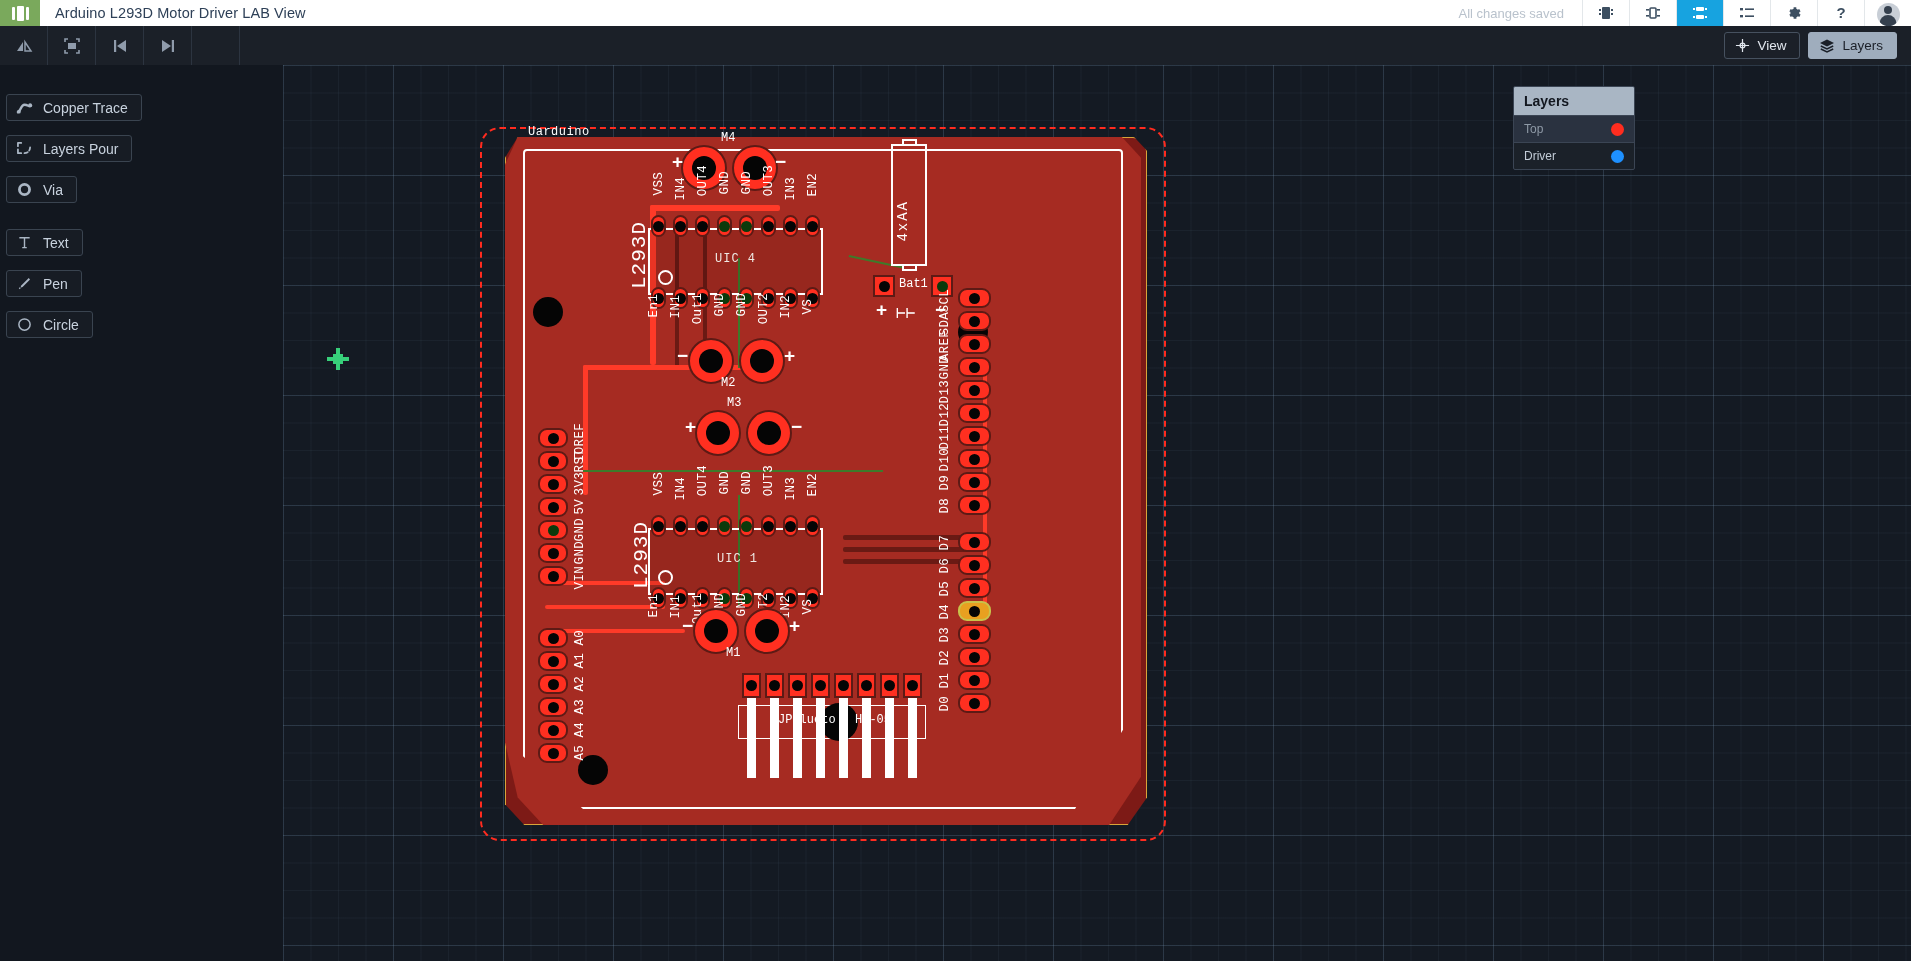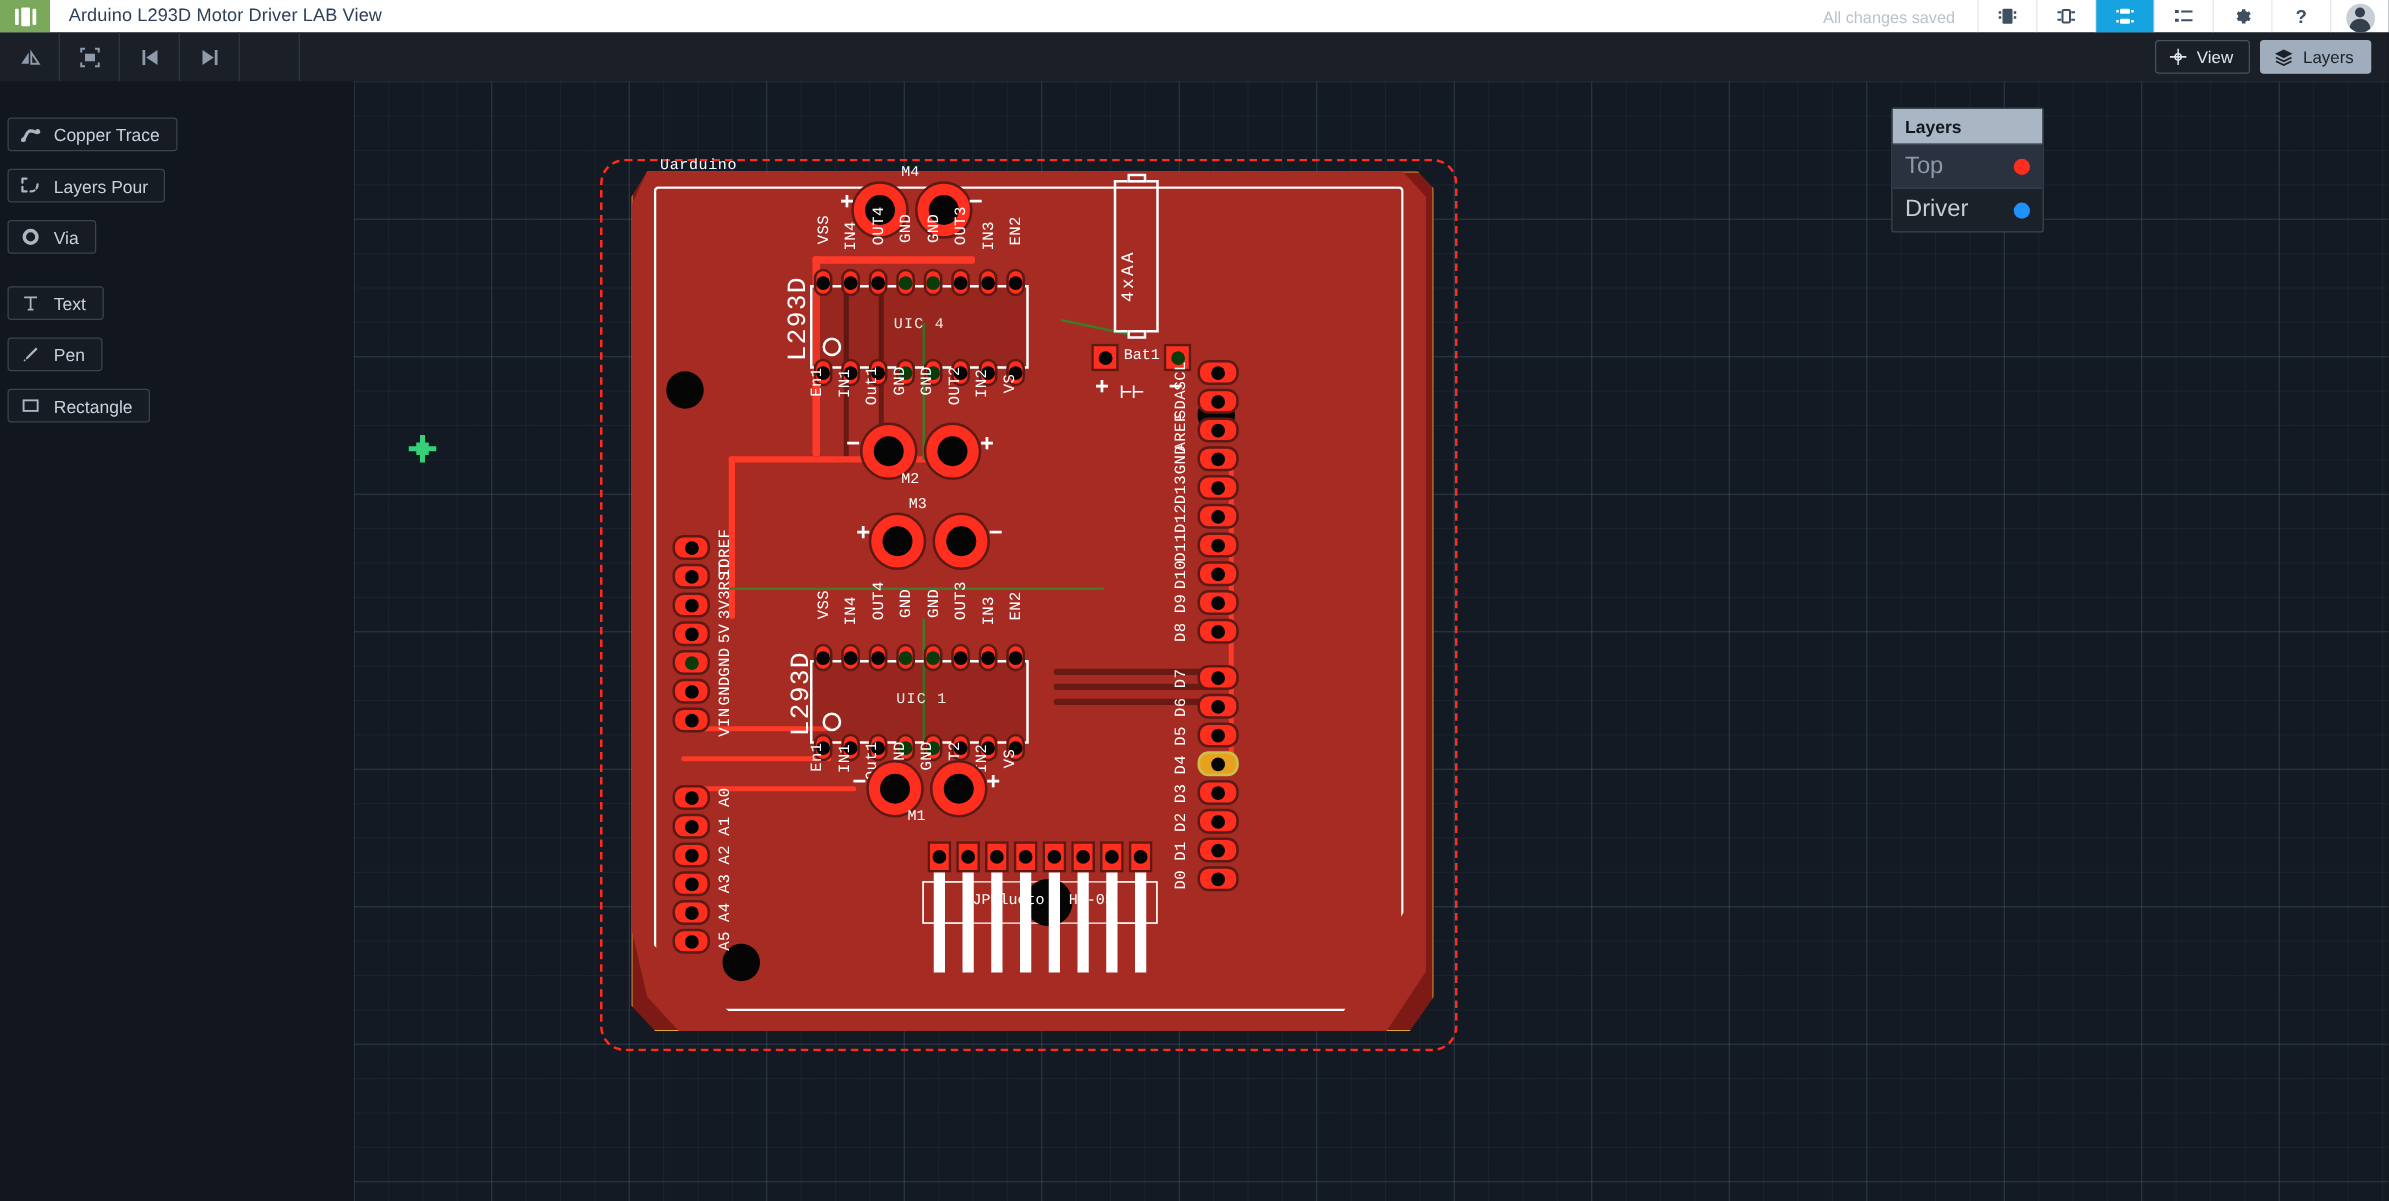--- a/index.html
+++ b/index.html
@@ -208,21 +208,21 @@
     position: absolute; left: 1513px; top: 86px; width: 122px;
     border: 1px solid #3b4554; border-radius: 2px; overflow: hidden;
     background: #1b2129;
   }
   .layers-head {
     background: #a9b6c4; color: #12171f; font-size: 14px; font-weight: bold;
     padding: 6px 10px;
   }
   .layer-row {
     display: flex; align-items: center; justify-content: space-between;
-    padding: 6px 10px; font-size: 19px; color: #c3ccd7;
+    padding: 6px 10px; font-size: 12px; color: #c3ccd7;
     border-top: 1px solid #3b4554;
   }
   .layer-row.active { background: #2a3240; color: #8e99a6; }
   .layer-dot { width: 13px; height: 13px; border-radius: 50%; }
 </style>
 </head>
 <body>
 
 <div class="appbar">
   <div class="logo-box">
@@ -381,29 +381,29 @@
   <div class="ptool-row"><div class="ptool">
     <span class="pico">
       <svg width="17" height="15" viewBox="0 0 16 16">
             <path d="M12.5 2.2l1.4 1.4-8 8-2.3.9.9-2.3z" fill="currentColor"></path>
             <path d="M3.4 12.6l-1 1" stroke="currentColor" stroke-width="1.4"></path>
           </svg>
     </span>
     <span>Pen</span>
   </div></div>
 
-
   <div class="ptool-row"><div class="ptool">
     <span class="pico">
       <svg width="17" height="15" viewBox="0 0 16 16">
-            <rect x="2" y="3.5" width="12" height="9" fill="none" stroke="currentColor" stroke-width="1.6"></rect>
+            <circle cx="8" cy="8" r="6" fill="none" stroke="currentColor" stroke-width="1.6"></circle>
           </svg>
     </span>
-    <span>Rectangle</span>
+    <span>Circle</span>
   </div></div>
+
 </div>
 
 <div class="canvas">
   <div class="grid-minor"></div>
   <div class="grid-major"></div>
   <div class="origin">
       <i></i>
     </div>
 
   <div class="board-dashed"></div>

